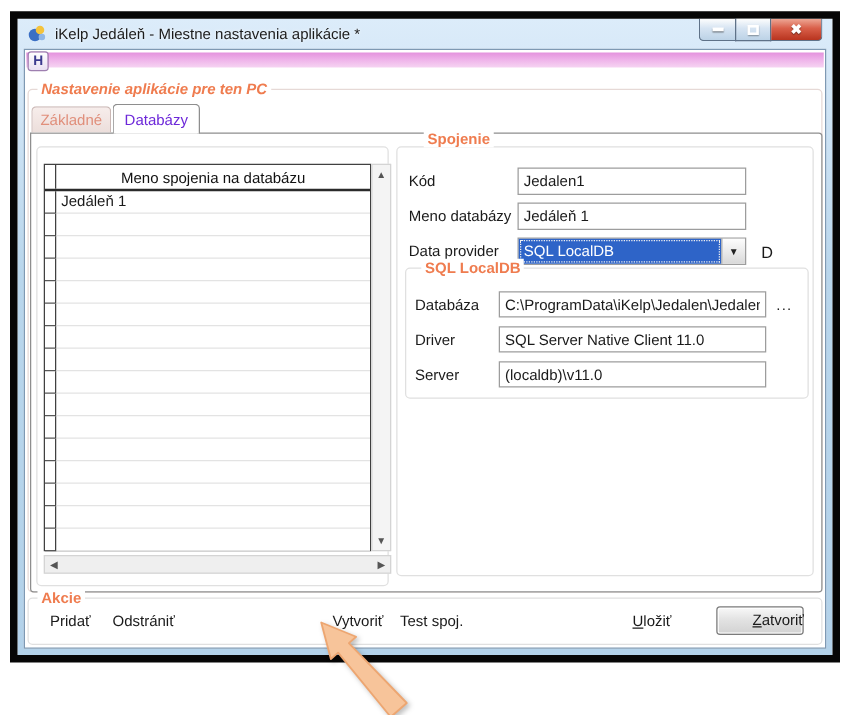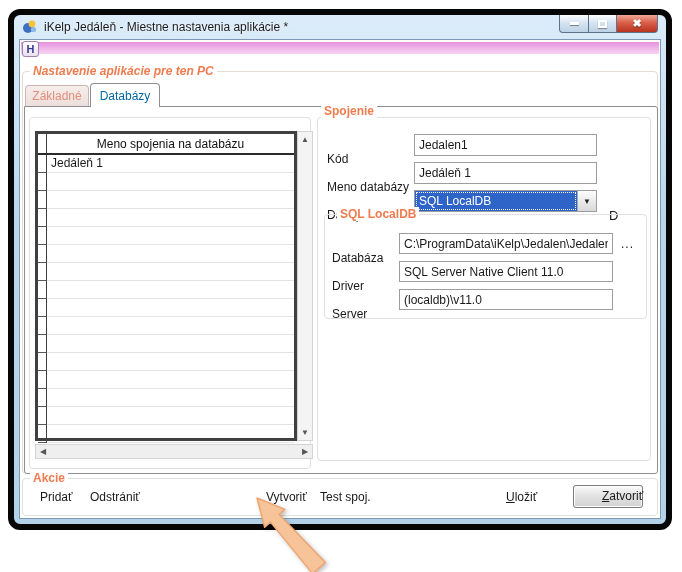--- a/index.html
+++ b/index.html
@@ -1,19 +1,19 @@
 <!DOCTYPE html>
 <html><head>
 <meta charset="utf-8">
 <style>
   * { margin:0; padding:0; box-sizing:border-box; }
   html,body { width:682px; height:572px; background:#fff; overflow:hidden;
     font-family:"Liberation Sans", sans-serif; }
   .window { position:absolute; left:8px; top:9px; width:664px; height:521px;
-    border:6px solid #060606; border-radius:12px;
+    border:6px solid #060606; border-radius:0;
     background:linear-gradient(#dcecfa,#b9d6ec 40%,#b3d2ea); }
   
   .titlebar { position:relative; height:24px; }
   .app-icon { position:absolute; left:8px; top:4px; width:16px; height:16px; }
   .wtitle { position:absolute; left:30px; top:5px; font-size:12px; color:#1b1b1b;
     text-shadow:0 0 3px rgba(255,255,255,.9); white-space:nowrap; }
   .controls { position:absolute; right:8px; top:0; display:flex; }
   .wbtn { height:18px; border:1px solid #5f7288; border-top:none; margin-left:-1px;
     background:linear-gradient(#fdfdfd,#d6e4f2 45%,#bcd2e6);
     display:flex; align-items:center; justify-content:center; cursor:pointer; }
@@ -37,45 +37,45 @@
     color:#ef7c4f; font-weight:bold; font-size:12px; white-space:nowrap; }
   .outer-box { position:absolute; left:2px; top:31px; width:636px; height:403px;
     border:1px solid #e6d9d6; border-radius:4px; }
   
   .tab { position:absolute; font-size:12px; text-align:center; cursor:pointer;
     border-radius:4px 4px 0 0; z-index:3; }
   .tab.inactive { left:5px; top:45px; width:64px; height:21px; line-height:21px;
     background:linear-gradient(#f7edeb,#ecdedb); border:1px solid #cab7b4;
     border-bottom:none; color:#e08f7b; }
   .tab.active { left:70px; top:43px; width:70px; height:24px; line-height:24px;
-    background:#fff; border:1px solid #8e8e8e; border-bottom:none; color:#0369a1; }
+    background:#fff; border:1px solid #8e8e8e; border-bottom:none; color:#6d28d9; }
   .tabpanel { position:absolute; left:4px; top:66px; width:634px; height:368px;
     border:1px solid #8e8e8e; border-radius:0 3px 3px 3px; background:#fff; }
   
   .gbox { position:absolute; border:1px solid #e0e0e0; border-radius:4px; }
   
   .dtable { position:absolute; left:10px; top:24px; width:262px; height:310px;
-    border:3px solid #404040; background:#fff; }
+    border:1px solid #404040; background:#fff; }
   .thead { height:21px; border-bottom:2px solid #2b2b2b; display:flex; }
   .thead .selhead { width:9px; border-right:1px solid #404040; }
   .thead .hcell { flex:1; text-align:center; font-size:12px; color:#111; line-height:20px; }
   .trow { height:18px; display:flex; cursor:pointer; }
   .trow .sel { width:9px; border-right:1px solid #404040; border-bottom:1px solid #585858; }
   .trow .tcell { flex:1; border-bottom:1px solid #e3e3e3; font-size:12px; color:#1a1a1a;
     padding-left:4px; line-height:17px; white-space:nowrap; overflow:hidden; }
   .vscroll { position:absolute; left:272px; top:24px; width:16px; height:310px;
     background:#f4f4f4; border:1px solid #d4d4d4; }
   .hscroll { position:absolute; left:10px; top:337px; width:278px; height:15px;
     background:#efefef; border:1px solid #d4d4d4; display:flex;
     justify-content:space-between; align-items:center; }
   .sarrow { font-size:8px; color:#555; text-align:center; width:14px; cursor:pointer;
     line-height:13px; }
   .vscroll .sarrow { position:absolute; left:0; }
   
-  .flabel { position:absolute; font-size:12px; color:#1a1a1a; white-space:nowrap;margin-top:14px; }
+  .flabel { position:absolute; font-size:12px; color:#1a1a1a; white-space:nowrap; }
   .tinput { position:absolute; height:22px; border:1px solid #9d9d9d; font-size:12px;
     color:#1a1a1a; padding:2px 4px; font-family:"Liberation Sans",sans-serif;
     background:#fff; }
   .dd { position:absolute; height:22px; border:1px solid #9d9d9d; background:#fff;
     display:flex; cursor:pointer; }
   .dd .sel-text { flex:1; background:#2e64c8; color:#fff; font-size:12px;
     line-height:20px; padding:0 4px; outline:1px dotted #f0f0f0; outline-offset:-2px;
     white-space:nowrap; overflow:hidden; }
   .dd .dd-btn { width:19px; background:linear-gradient(#fdfdfd,#d9d9d9);
     border-left:1px solid #a8a8a8; display:flex; align-items:center;
@@ -207,21 +207,21 @@
 
       <div class="vscroll">
         <div class="sarrow" style="top:1px;">▲</div>
         <div class="sarrow" style="bottom:1px;">▼</div>
       </div>
       <div class="hscroll">
         <div class="sarrow">◀</div>
         <div class="sarrow">▶</div>
       </div>
 
-      <span class="grp-label" style="left:296px; top:-3px;">Spojenie</span>
+      <span class="grp-label" style="left:314px; top:-3px;">Spojenie</span>
       <div class="gbox" style="left:292px; top:10px; width:334px; height:344px;"></div>
 
       <span class="flabel" style="left:302px; top:31px;">Kód</span>
       <input class="tinput" style="left: 389px; top: 27px; width: 183px;" readonly="" value="Jedalen1">
 
       <span class="flabel" style="left:302px; top:59px;">Meno databázy</span>
       <input class="tinput" style="left: 389px; top: 55px; width: 183px;" readonly="" value="Jedáleň 1">
 
       <span class="flabel" style="left:302px; top:87px;">Data provider</span>
       <div class="dd" style="left:389px; top:83px; width:183px;">

